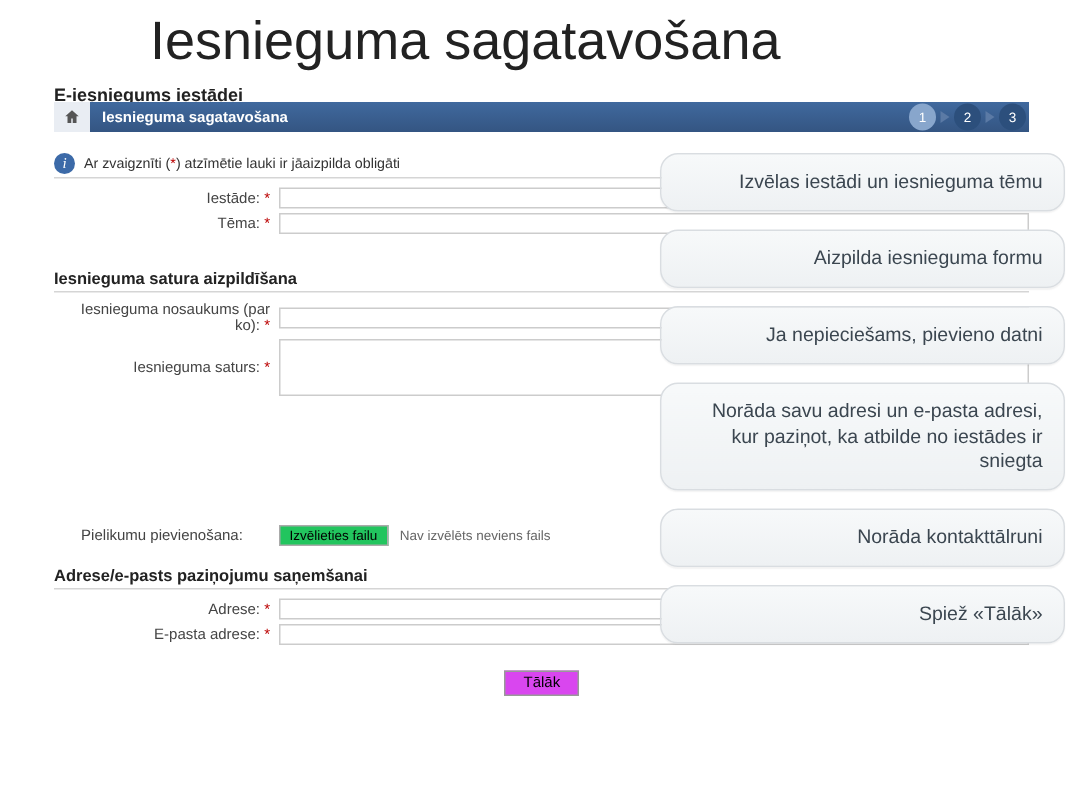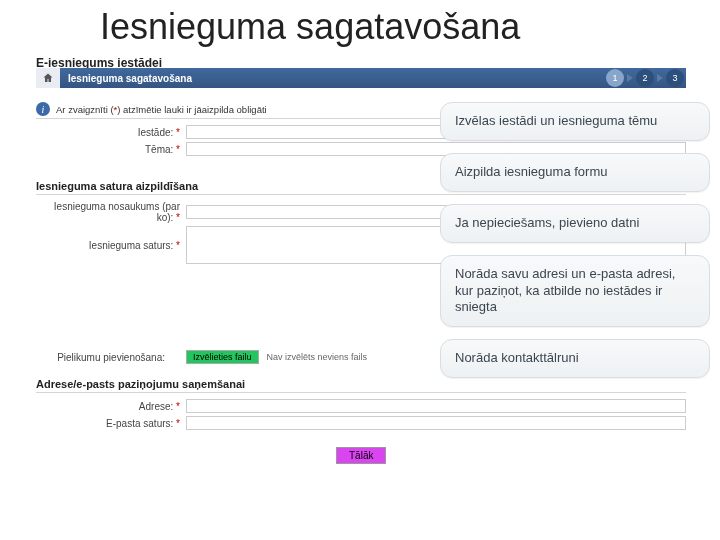--- a/index.html
+++ b/index.html
@@ -26,31 +26,31 @@
   .section-h { font-size: 11px; font-weight: bold; margin-top: 24px; color:#222; }
   .hr { border:0; border-top:1px solid #d5d5d5; margin: 2px 0 6px; }
 
   .frow { display:flex; align-items:center; font-size:10px; color:#444; margin: 3px 0; }
   .flabel { width: 150px; text-align: right; padding-right: 6px; }
   .fval { flex:1; height:14px; border:1px solid #ccc; background:#fff; }
   .fval.tall { height: 38px; }
   .req::after { content:" *"; color:#b00; }
 
   .att-row { display:flex; align-items:center; font-size:10px; color:#444; margin-top: 86px; }
-  .att-row .flabel { width:150px; text-align:right; padding-right:21px; }
+  .att-row .flabel { width:150px; text-align:center; padding-right:6px; }
   .file-btn { border:1px solid #aaa; background:#22c55e; padding:1px 6px; font-size:9px; }
   .file-text { margin-left:8px; color:#666; font-size:9px; }
 
   .section-h.addr { margin-top: 14px; }
 
   .next-btn { margin: 14px 0 0 300px; border:1px solid #999; background:#d946ef; padding:2px 12px; font-size:10px; }
 
   
   .callouts { position:absolute; right: 10px; top: 102px; width: 270px; display:flex; flex-direction:column; gap: 12px; }
-  .callout { background: linear-gradient(#f7f9fa,#eef1f3); border:1px solid #d9dde1; border-radius: 12px; padding: 10px 14px; font-size: 13px; color:#3b4650; text-align:left; line-height:1.3; box-shadow: 0 1px 1px rgba(0,0,0,.05); }
+  .callout { background: linear-gradient(#f7f9fa,#eef1f3); border:1px solid #d9dde1; border-radius: 12px; padding: 10px 14px; font-size: 13px; color:#3b4650; text-align:right; line-height:1.3; box-shadow: 0 1px 1px rgba(0,0,0,.05); }
 </style>
 </head>
 <body>
 
 <div class="slide">
 
   <div class="title">Iesnieguma sagatavošana</div>
   <div class="subheader">E-iesniegums iestādei</div>
 
   <div class="app">
@@ -104,28 +104,29 @@
       <span class="file-text">Nav izvēlēts neviens fails</span>
     </div>
 
     <div class="section-h addr">Adrese/e-pasts paziņojumu saņemšanai</div>
     <hr class="hr">
     <div class="frow">
         <div class="flabel req">Adrese:</div>
         <div class="fval"></div>
       </div>
     <div class="frow">
-        <div class="flabel req">E-pasta saturs:</div>
+        <div class="flabel req">E-pasta adrese:</div>
         <div class="fval"></div>
       </div>
 
     <button class="next-btn">Tālāk</button>
   </div>
 
   <div class="callouts">
     <div class="callout">Izvēlas iestādi un iesnieguma tēmu</div>
     <div class="callout">Aizpilda iesnieguma formu</div>
     <div class="callout">Ja nepieciešams, pievieno datni</div>
     <div class="callout">Norāda savu adresi un e-pasta adresi, kur paziņot, ka atbilde no iestādes ir sniegta</div>
     <div class="callout">Norāda kontakttālruni</div>
+    <div class="callout">Spiež «Tālāk»</div>
   </div>
 
 </div>
 
 </body></html>

